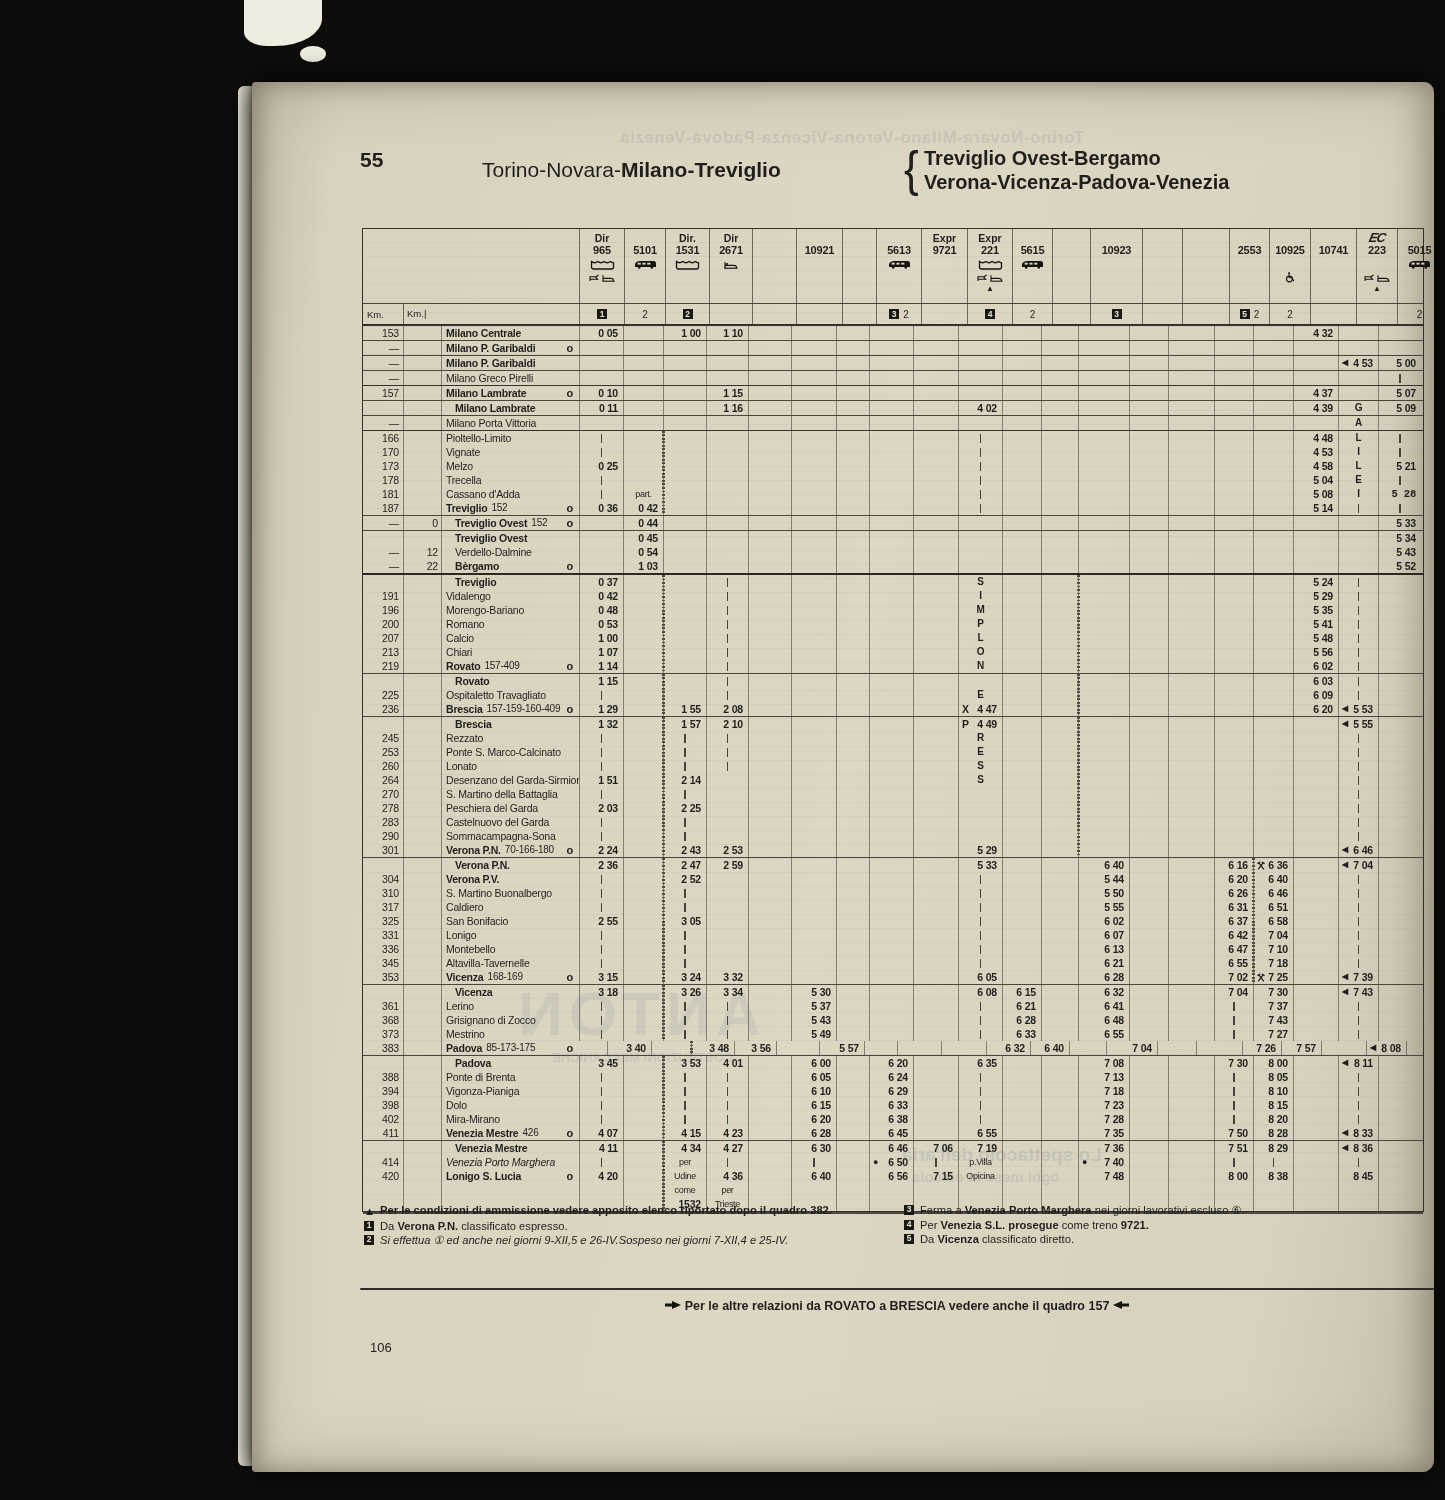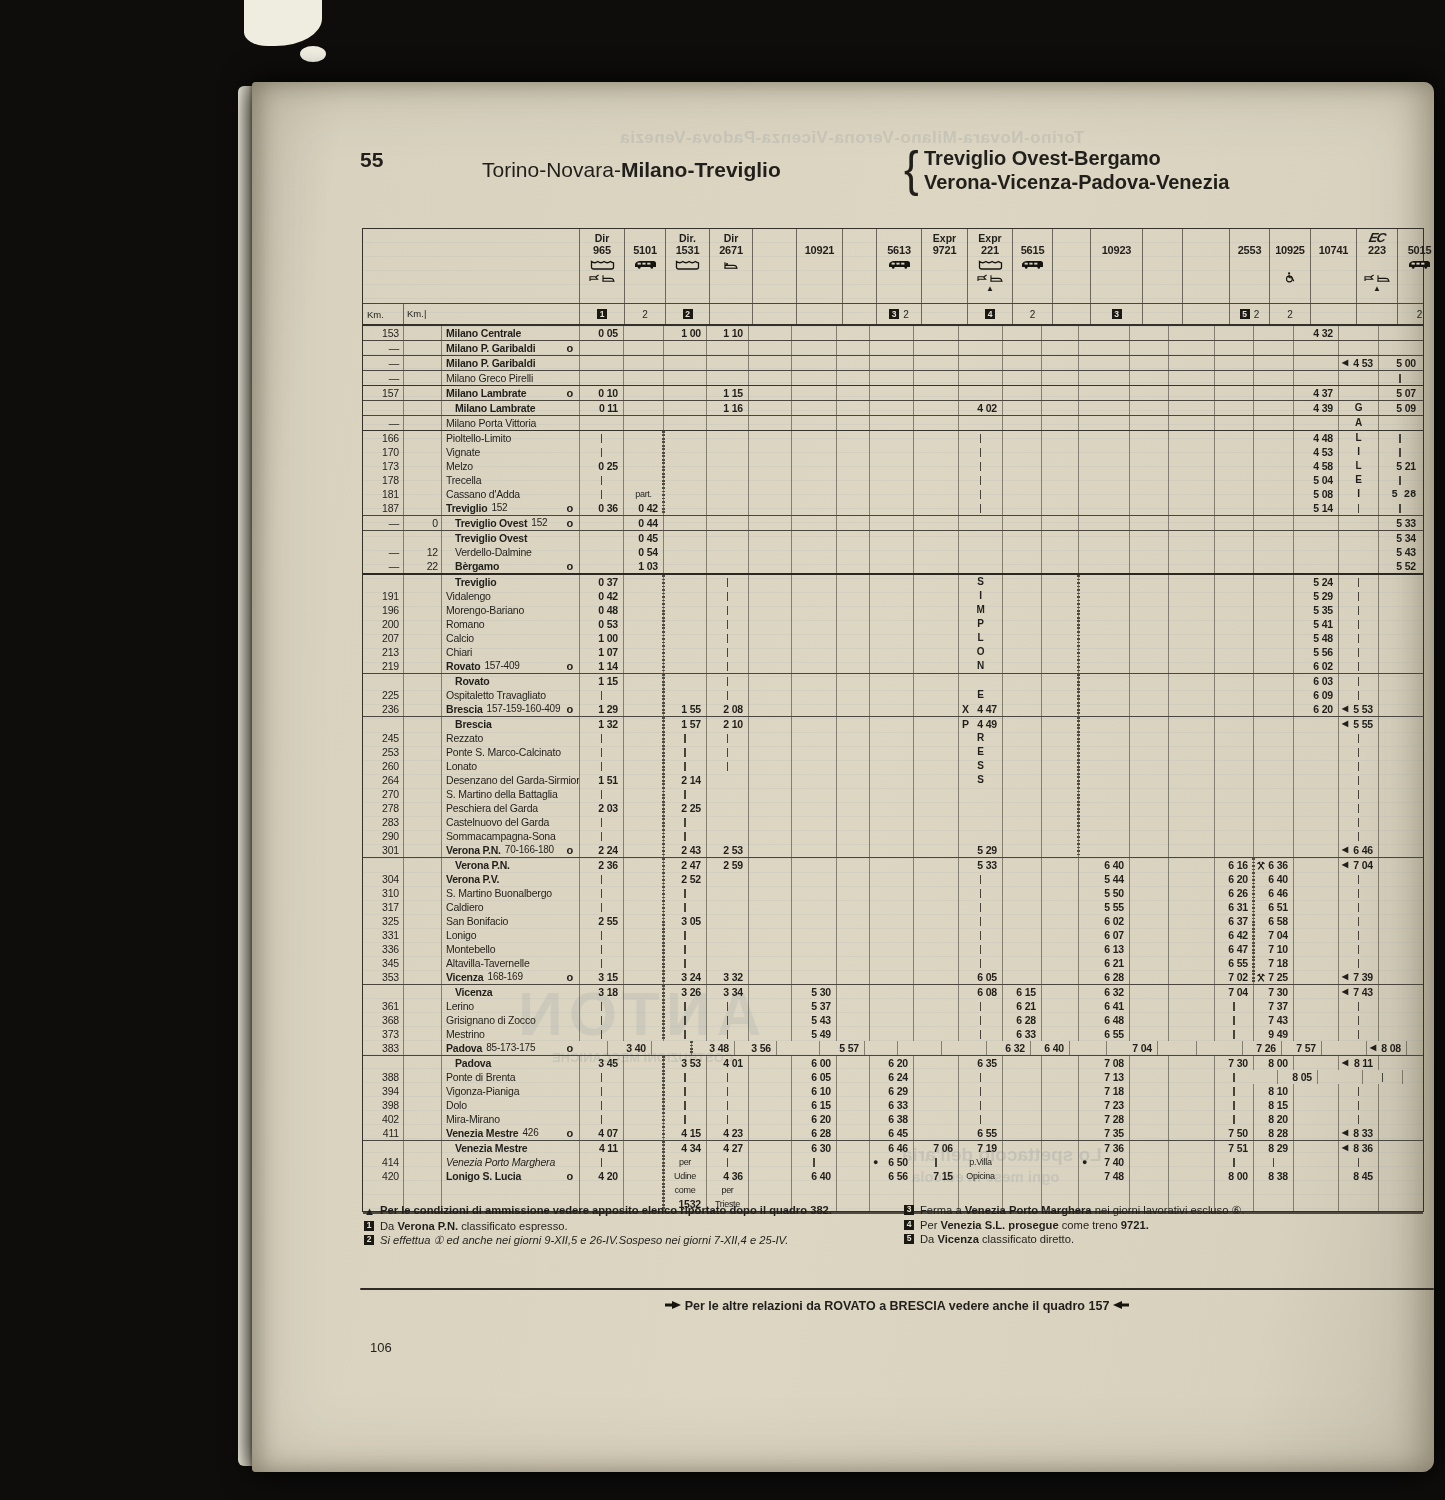--- a/index.html
+++ b/index.html
@@ -2003,21 +2003,21 @@
           <span class="bar"></span>
         </div>
         <div class="c" style="width: 39px;">6 33</div>
         <div class="c" style="width: 37px;"></div>
         <div class="c" style="width: 51px;">6 55</div>
         <div class="c" style="width: 39px;"></div>
         <div class="c" style="width: 46px;"></div>
         <div class="c cbar" style="width: 39px;">
           <span class="bar"></span>
         </div>
-        <div class="c" style="width: 40px;">9 49</div>
+        <div class="c" style="width: 40px;">7 27</div>
         <div class="c" style="width: 45px;"></div>
         <div class="c cbar" style="width: 40px;">
           <span class="bar"></span>
         </div>
         <div class="c" style="width: 43px;"></div>
       </div>
       <div class="r s1">
         <div class="c km1">383</div>
         <div class="c km2"></div>
         <div class="c stc bn">
@@ -2104,21 +2104,21 @@
           <span class="bar"></span>
         </div>
         <div class="c" style="width: 39px;"></div>
         <div class="c" style="width: 37px;"></div>
         <div class="c" style="width: 51px;">7 13</div>
         <div class="c" style="width: 39px;"></div>
         <div class="c" style="width: 46px;"></div>
         <div class="c cbar" style="width: 39px;">
           <span class="bar"></span>
         </div>
-        <div class="c" style="width: 40px; margin-left: 24px;">8 05</div>
+        <div class="c" style="width: 40px;">8 05</div>
         <div class="c" style="width: 45px;"></div>
         <div class="c cbar" style="width: 40px;">
           <span class="bar"></span>
         </div>
         <div class="c" style="width: 43px;"></div>
       </div>
       <div class="r">
         <div class="c km1">394</div>
         <div class="c km2"></div>
         <div class="c stc">

